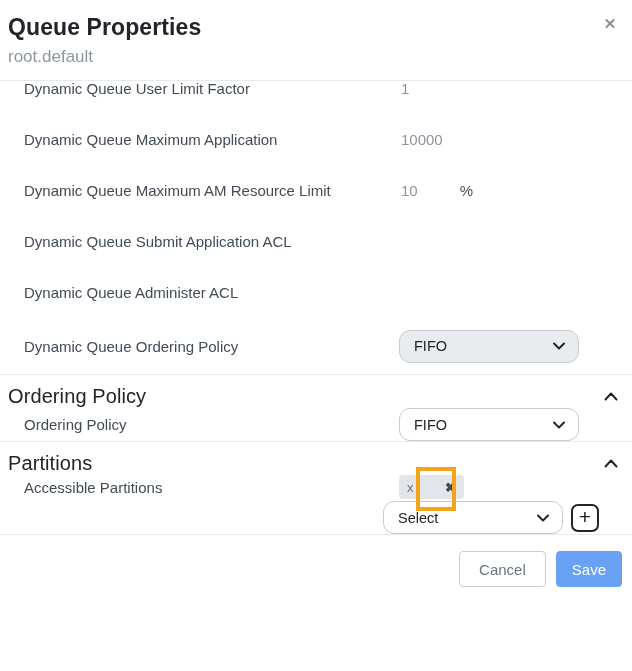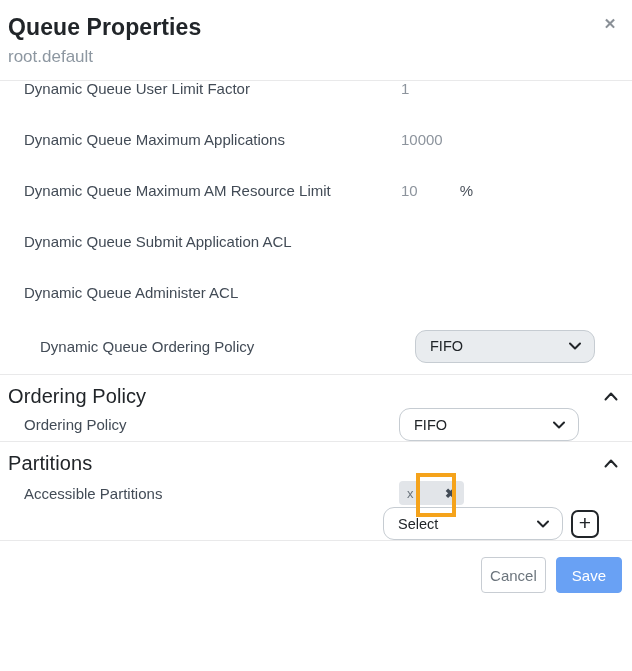--- a/index.html
+++ b/index.html
@@ -24,21 +24,21 @@
   }
   .hr { height: 1px; background: #e9e9ea; flex: none; }
 
   
   .rows { flex: none; }
   .row { display: flex; align-items: center; height: 51px; padding: 0 24px; }
   .row.first { margin-top: -18px; }
   .row .lbl { width: 375px; flex: none; font-size: 15px; color: #424b56; }
   .row .val { font-size: 15px; color: #8d949d; padding-left: 2px; }
   .row .suffix { font-size: 15px; color: #4a515b; margin-left: 42px; }
-  .row.select-row { height: 56px; margin-left: 16px; }
+  .row.select-row { height: 56px; }
 
   
   .select {
     width: 180px; height: 33px;
     border: 1px solid #c6ccd2; border-radius: 11px;
     background: #ffffff;
     display: flex; align-items: center; justify-content: space-between;
     padding: 0 13px 0 14px;
     font-size: 14.5px; color: #212529; cursor: pointer;
   }
@@ -49,21 +49,21 @@
   .section-head {
     height: 44px; padding: 10px 12px 0 8px;
     display: flex; align-items: center; justify-content: space-between;
   }
   .section-title { font-size: 20px; font-weight: normal; color: #212529; letter-spacing: 0.1px; }
   .collapse-btn { width: 18px; height: 18px; display:flex; align-items:center; justify-content:center; cursor: pointer; }
   .ordering-row { height: 48px; }
   .pad-bottom-8 { height: 8px; }
 
   
-  .prow { height: 30px; position: relative; margin-top: 6px; }
+  .prow { height: 30px; position: relative; }
   .tag {
     width: 65px; height: 24px; border-radius: 4px;
     background: var(--tag-bg, #e2e5e9);
     display: flex; align-items: center;
     padding: 0 8px; gap: 0;
   }
   .tag-label { font-size: 13px; color: #6c757d; width: 30px; }
   .tag-remove { font-size: 13px; color: #424b56; font-weight: bold; cursor: pointer; margin-left: 9px; }
   .highlight-box {
     position: absolute; left: 416px; top: -8px;
@@ -85,42 +85,42 @@
   .footer {
     flex: none; border-top: 1px solid #e9e9ea;
     padding: 16px 10px 0 0;
     display: flex; justify-content: flex-end; gap: 10px;
   }
   .btn {
     height: 36px; border-radius: 4px; font-size: 15px;
     display: flex; align-items: center; justify-content: center;
     cursor: pointer;
   }
-  .btn-cancel { background: #fff; border: 1px solid #c8cdd3; color: #6c757d; padding: 0 8px; }
+  .btn-cancel { background: #fff; border: 1px solid #c8cdd3; color: #6c757d; padding: 0 19px; }
   .btn-save { background: var(--accent, #69a1f4); border: 1px solid var(--accent, #69a1f4); color: #ffffff; padding: 0 15px; }
 </style>
 </head>
 <body>
 
 <div class="modal">
 
   <div class="header">
     <div class="title">Queue Properties</div>
     <div class="subtitle">root.default</div>
     <div class="close-btn">✕</div>
   </div>
   <div class="hr"></div>
 
   <div class="rows">
     <div class="row first">
       <div class="lbl">Dynamic Queue User Limit Factor</div>
       <div class="val">1</div>
     </div>
     <div class="row">
-      <div class="lbl">Dynamic Queue Maximum Applications</div>
+      <div class="lbl">Dynamic Queue Maximum Application</div>
       <div class="val">10000</div>
     </div>
     <div class="row">
       <div class="lbl">Dynamic Queue Maximum AM Resource Limit</div>
       <div class="val">10</div>
       <div class="suffix">%</div>
     </div>
     <div class="row">
       <div class="lbl">Dynamic Queue Submit Application ACL</div>
       <div class="val"></div>

